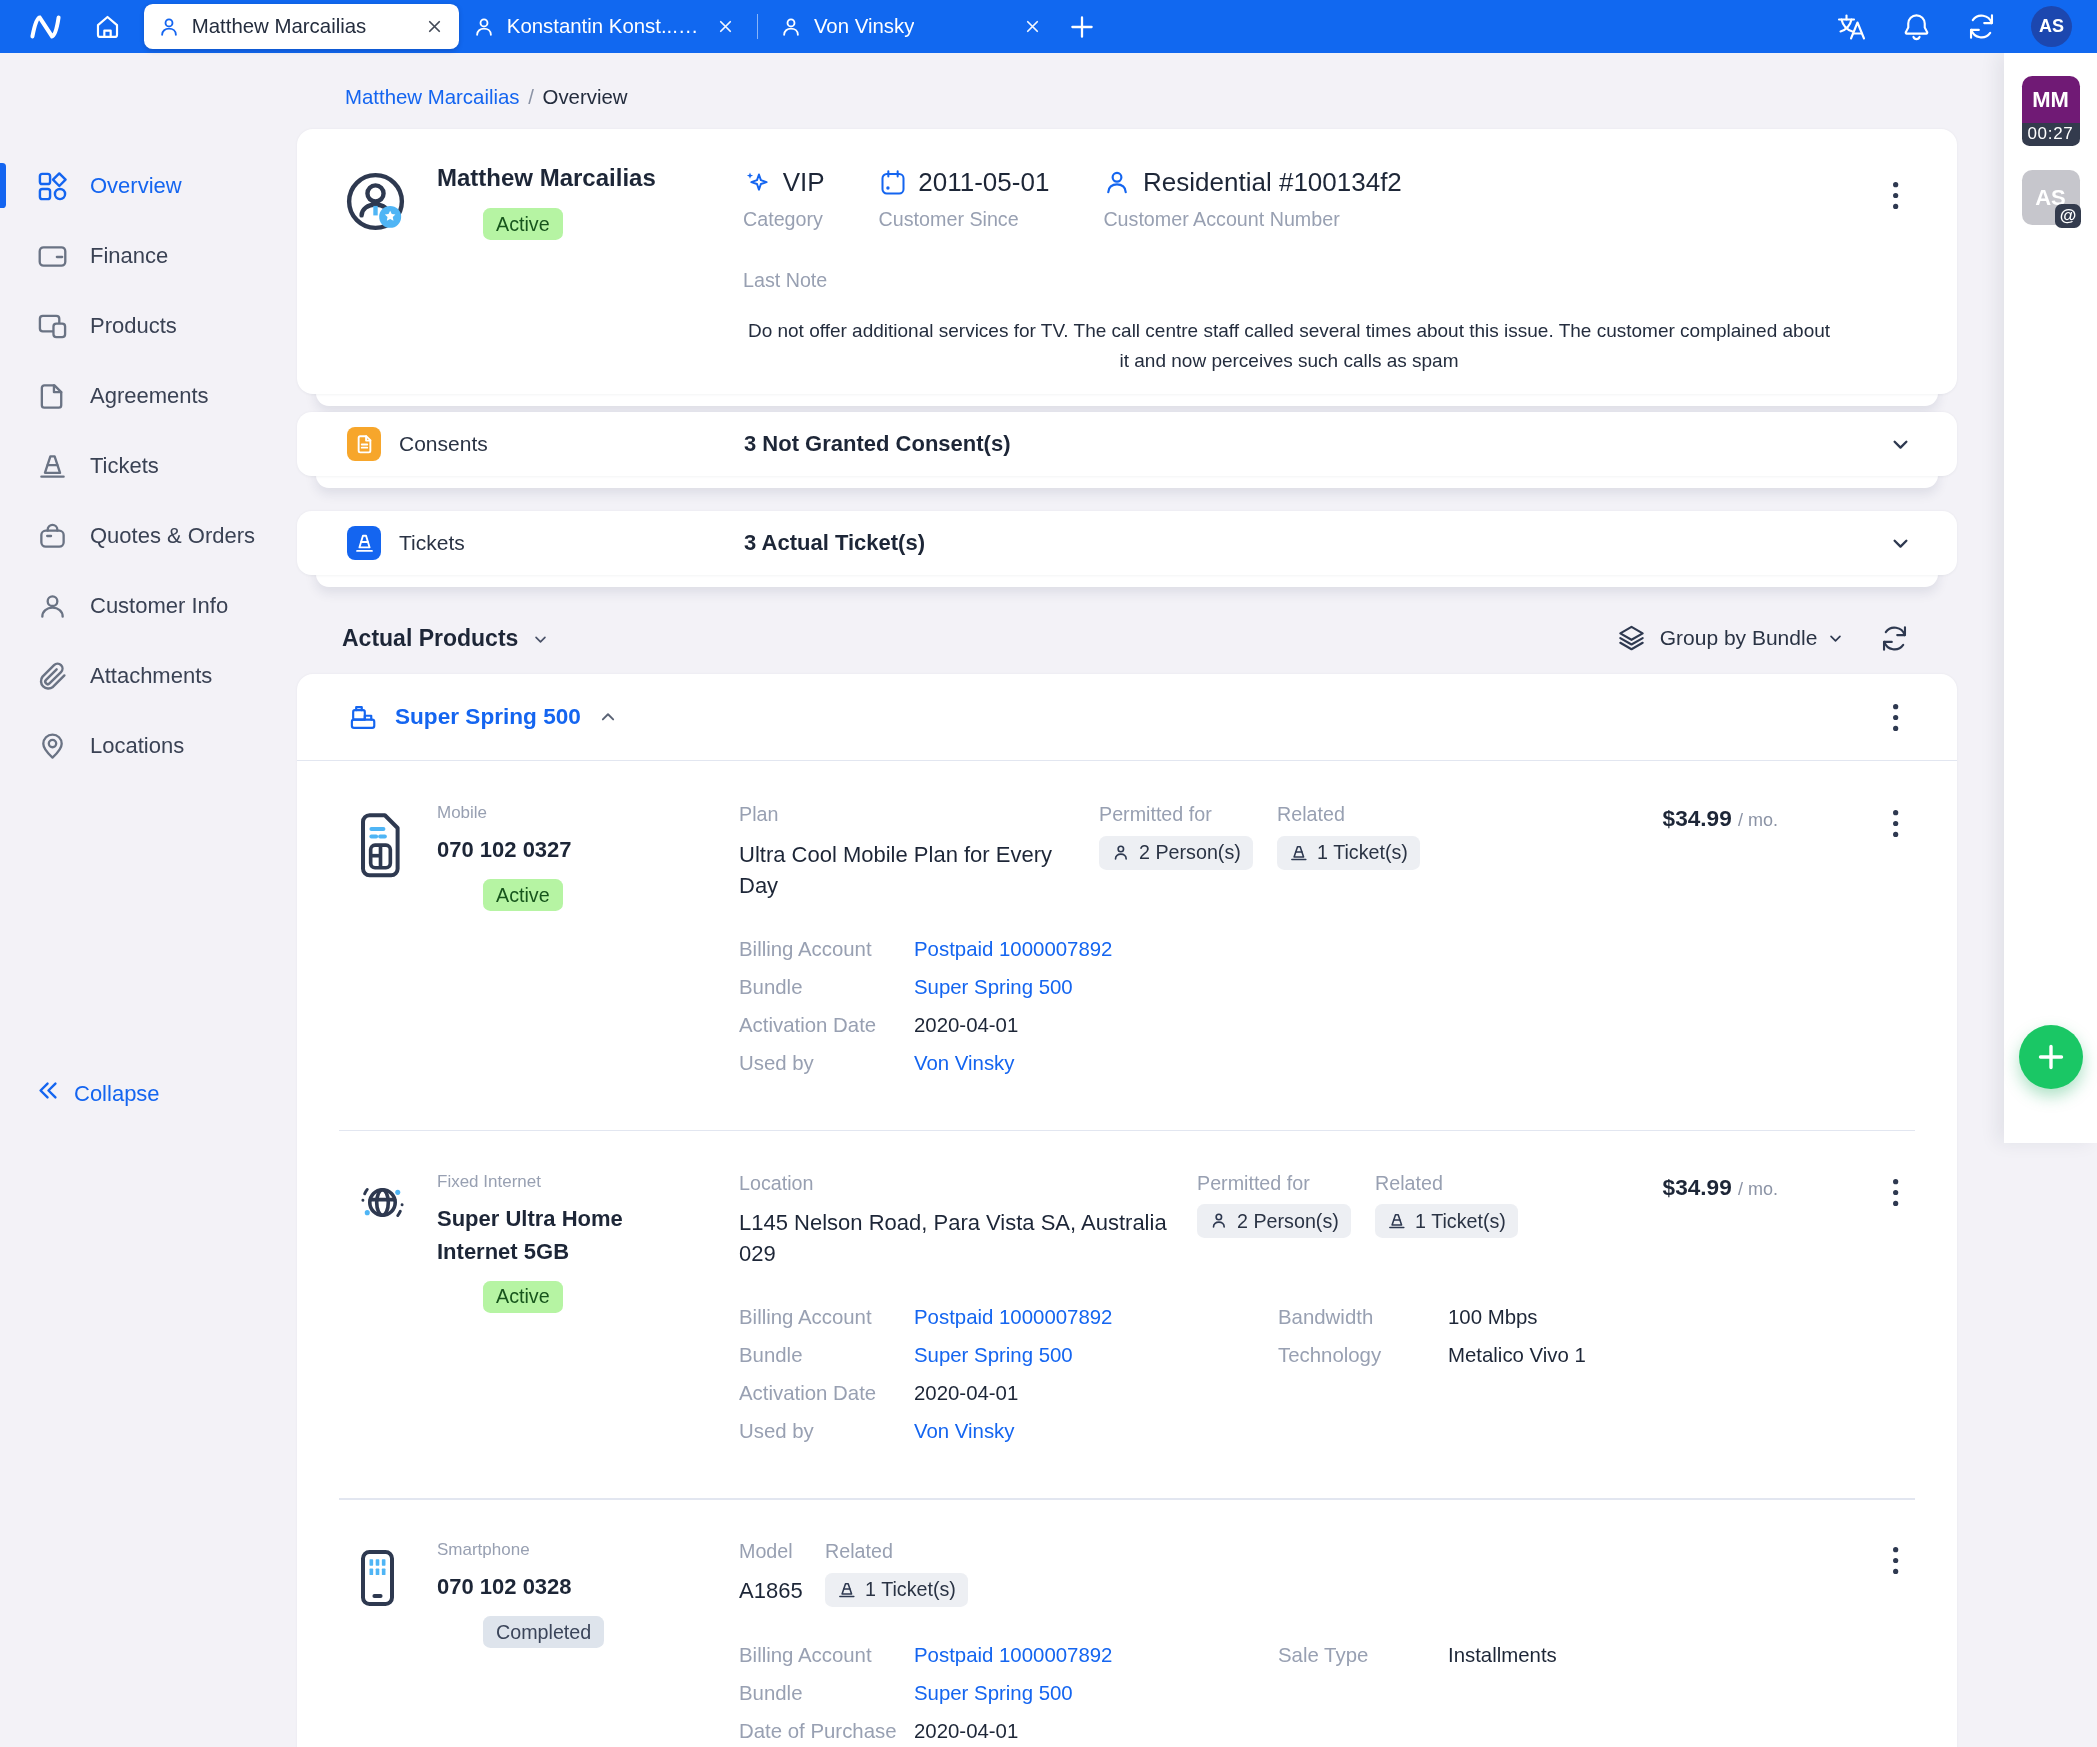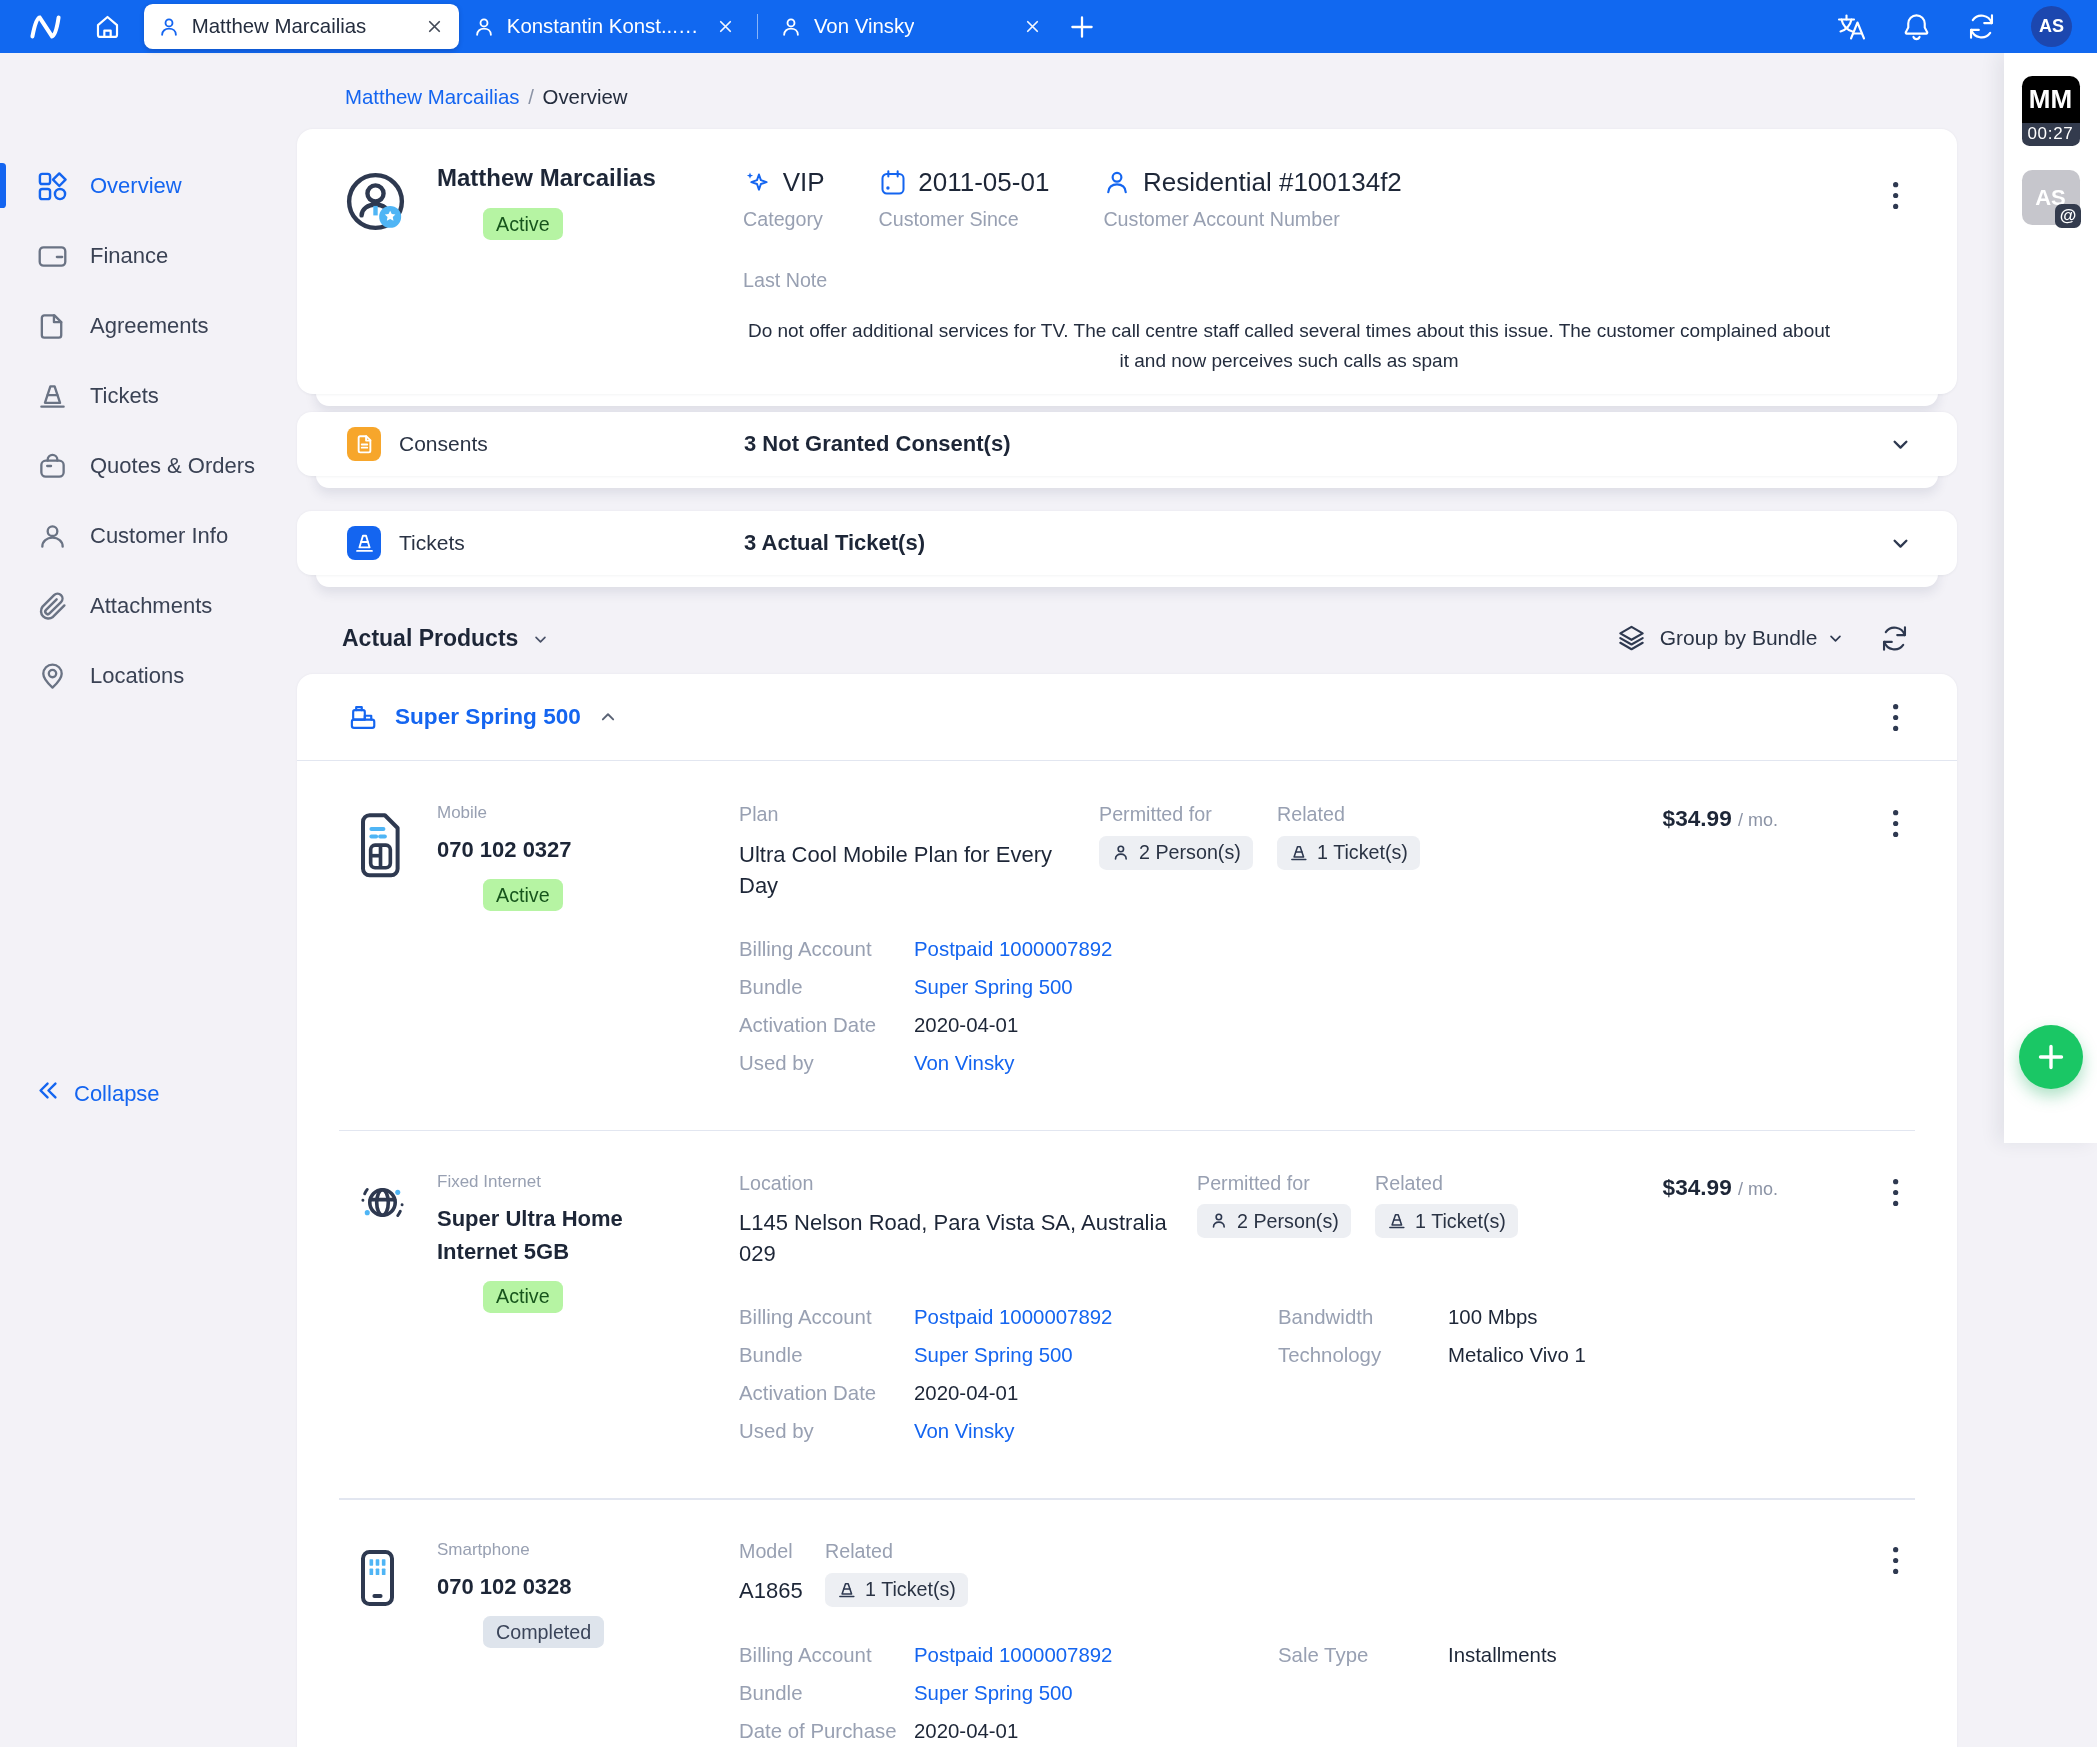--- a/index.html
+++ b/index.html
@@ -121,21 +121,21 @@
   .pd-val{color:var(--dark);}
   .pd-val.link{color:var(--link);}
   .p-price{position:absolute;right:179px;top:45px;font-size:22.6px;font-weight:bold;color:var(--dark);white-space:nowrap;}
   .p-price .unit{font-size:18px;color:#8B93A5;font-weight:normal;}
   .p-kebab{position:absolute;right:58px;top:48px;}
 
   
   .right-panel{position:absolute;top:53px;right:0;width:93px;height:1090px;background:#fff;
     box-shadow:-7.3px 0 17.5px rgba(30,35,70,.08);z-index:5;}
   .rp-user1{position:absolute;top:23px;left:17.5px;width:58px;}
-  .u1-main{height:47px;background:#000000;border-radius:10.2px 10.2px 0 0;color:#fff;font-weight:bold;font-size:26px;display:flex;align-items:center;justify-content:center;}
+  .u1-main{height:47px;background:#701a75;border-radius:10.2px 10.2px 0 0;color:#fff;font-weight:bold;font-size:22px;display:flex;align-items:center;justify-content:center;}
   .u1-timer{height:22.6px;background:#333B4D;border-radius:0 0 7.3px 7.3px;color:#fff;font-size:17px;display:flex;align-items:center;justify-content:center;letter-spacing:0.7px;}
   .rp-user2{position:absolute;top:117px;left:17.5px;width:58px;height:55px;background:#C6C6CC;border-radius:10.2px;color:#fff;font-weight:bold;font-size:22px;display:flex;align-items:center;justify-content:center;}
   .u2-badge{position:absolute;right:-1.5px;bottom:-2.9px;width:26px;height:24px;background:#333B4D;border-radius:6.6px;color:#fff;font-size:17px;display:flex;align-items:center;justify-content:center;}
   .fab{position:absolute;left:50%;transform:translateX(-50%);bottom:54px;width:64px;height:64px;border-radius:50%;background:#1AC765;color:#fff;display:flex;align-items:center;justify-content:center;box-shadow:0 7.3px 16px rgba(20,170,90,.35);}
 </style>
 </head>
 <body>
 
 <header class="topbar">
   <span class="tb-logo">
@@ -267,20 +267,31 @@
       <div class="side-item">
         <span class="s-ic">
           <svg width="31" height="31" viewBox="0 0 32 32" fill="none" xmlns="http://www.w3.org/2000/svg">
             <g stroke="currentColor" fill="none" stroke-linecap="round" stroke-linejoin="round" stroke-width="2.4">
               <rect x="2.8" y="6.5" width="26.4" height="19" rx="4"></rect>
               <path d="M20.5 16.5 h5.5"></path>
             </g>
           </svg>
         </span>
         <span>Finance</span>
+      </div>
+      <div class="side-item">
+        <span class="s-ic">
+          <svg width="31" height="31" viewBox="0 0 32 32" fill="none" xmlns="http://www.w3.org/2000/svg">
+            <g stroke="currentColor" fill="none" stroke-linecap="round" stroke-linejoin="round" stroke-width="2.4">
+              <rect x="3" y="5" width="20" height="16" rx="3"></rect>
+              <rect x="17" y="13" width="12" height="14" rx="3" fill="#F3F2F7"></rect>
+            </g>
+          </svg>
+        </span>
+        <span>Products</span>
       </div>
       <div class="side-item">
         <span class="s-ic">
           <svg width="31" height="31" viewBox="0 0 32 32" fill="none" xmlns="http://www.w3.org/2000/svg">
             <g stroke="currentColor" fill="none" stroke-linecap="round" stroke-linejoin="round" stroke-width="2.4">
               <path d="M7.5 4.5 H18 l7 7 V25 a2.5 2.5 0 0 1-2.5 2.5 h-15 A2.5 2.5 0 0 1 5 25 V7 a2.5 2.5 0 0 1 2.5-2.5 Z"></path>
               <path d="M17.5 4.5 V11.5 h7.5"></path>
             </g>
           </svg>
         </span>

